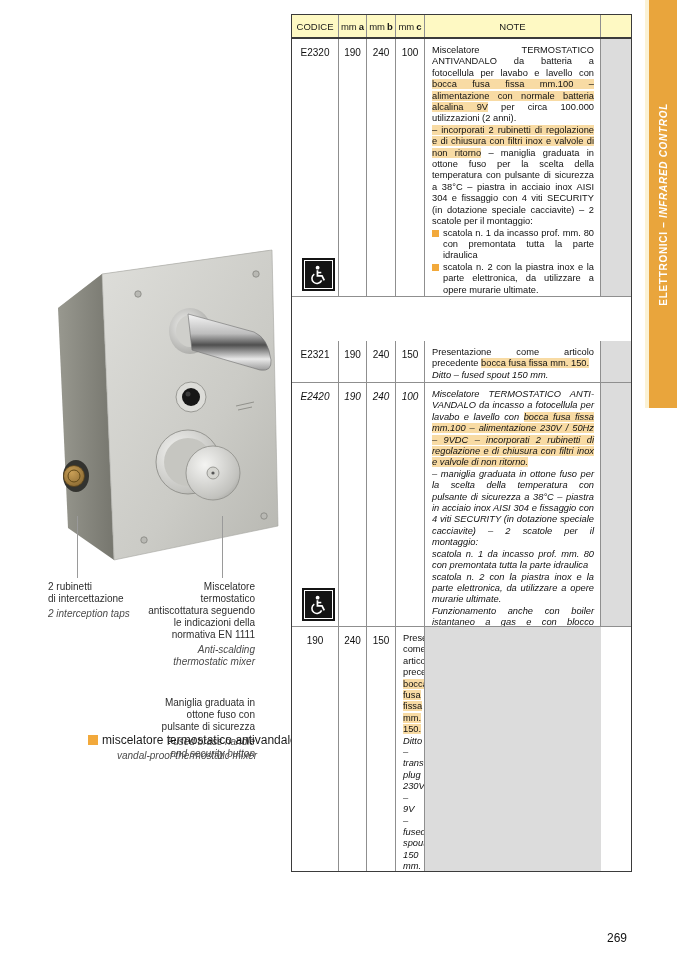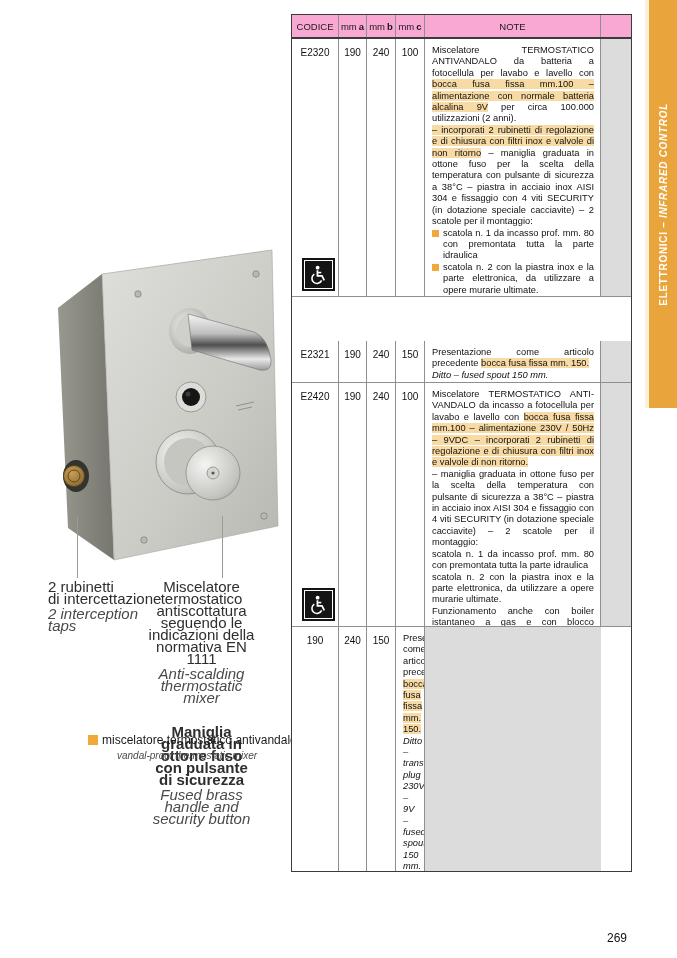--- a/index.html
+++ b/index.html
@@ -13,51 +13,51 @@
   .tab-text{writing-mode:vertical-rl;transform:rotate(180deg);font-size:10px;font-weight:bold;
             letter-spacing:.7px;color:#fff;white-space:nowrap;}
   .tab-text .em{font-style:italic;}
 
   
   .tbl{position:absolute;left:291px;top:14px;width:341px;border:1.5px solid #3b3b3b;box-sizing:border-box;background:#fff;}
   .trow{display:grid;grid-template-columns:47px 28px 29px 29px 176px 1fr;border-bottom:1px solid #8f8f8f;position:relative;}
   .trow:last-child{border-bottom:none;}
   .tcell{border-right:1px solid #8f8f8f;box-sizing:border-box;overflow:hidden;}
   .tcell:last-child{border-right:none;}
-  .thead{height:22px;background:#f9a8d4;border-bottom:2px solid #3b3b3b;}
+  .thead{height:22px;background:#fef9c3;border-bottom:2px solid #3b3b3b;}
   .thead .tcell{display:flex;align-items:center;justify-content:center;font-size:9.5px;color:#1a1a1a;}
   .thead .unit{font-weight:bold;margin-left:2px;}
   .shade{background:#DCDCDC;}
   .codcell{font-size:10px;text-align:center;padding-top:8px;position:relative;}
   .dimcell{font-size:10px;text-align:center;padding-top:8px;}
   .notecell{padding:6px 6px 6px 7px;font-size:9.3px;line-height:11.4px;text-align:justify;}
   .notecell p{margin:0;}
   .hl{background:#F8DBA4;}
   .dit{font-style:italic;}
   .li{position:relative;padding-left:11px;margin:0;}
   .sq{position:absolute;left:0;top:2px;width:7px;height:7px;background:#F2A93B;}
-  .r1{height:257px;} .r2{height:41px;margin-top:44px;} .r3{height:243px;} .r4{height:244px;}
+  .r1{height:257px;} .r2{height:41px;margin-top:44px;} .r3{height:243px;font-style:italic;} .r4{height:244px;}
 
   
   .wc{position:absolute;left:10px;bottom:5px;width:33px;height:33px;background:#141414;
       display:flex;align-items:center;justify-content:center;}
   .wc-in{width:27px;height:27px;border:1px solid #fff;background:#141414;
       display:flex;align-items:center;justify-content:center;}
 
   
   .photo{position:absolute;left:40px;top:230px;width:240px;height:334px;}
   .leader{position:absolute;width:1px;height:62px;background:#9a9a9a;}
   .lead1{left:77px;top:516px;} .lead2{left:222px;top:516px;}
 
   
-  .cap{position:absolute;font-size:15px;line-height:12px;color:#2e2e2e;}
+  .cap{position:absolute;font-size:10px;line-height:12px;color:#2e2e2e;}
   .cap .en{font-style:italic;color:#4a4a4a;margin-top:3px;}
   .capL{left:48px;top:581px;width:120px;text-align:left;}
-  .capR{left:148px;top:581px;width:107px;text-align:center;}
-  .capR .grp2{margin-top:22px;font-weight:bold;}
+  .capR{left:148px;top:581px;width:107px;text-align:right;}
+  .capR .grp2{margin-top:29px;}
   .prod{position:absolute;left:88px;top:733px;display:flex;align-items:center;}
   .prod .psq{width:10px;height:10px;background:#F2A93B;margin-right:4px;}
   .prod .ptxt{font-size:12px;color:#1a1a1a;}
   .prod-en{position:absolute;left:117px;top:750px;font-size:10px;font-style:italic;color:#4a4a4a;}
 
   
   .pnum{position:absolute;left:607px;top:931px;font-size:12px;color:#111;}
 
   
   .diag{display:block;margin:5px auto 0 auto;}

